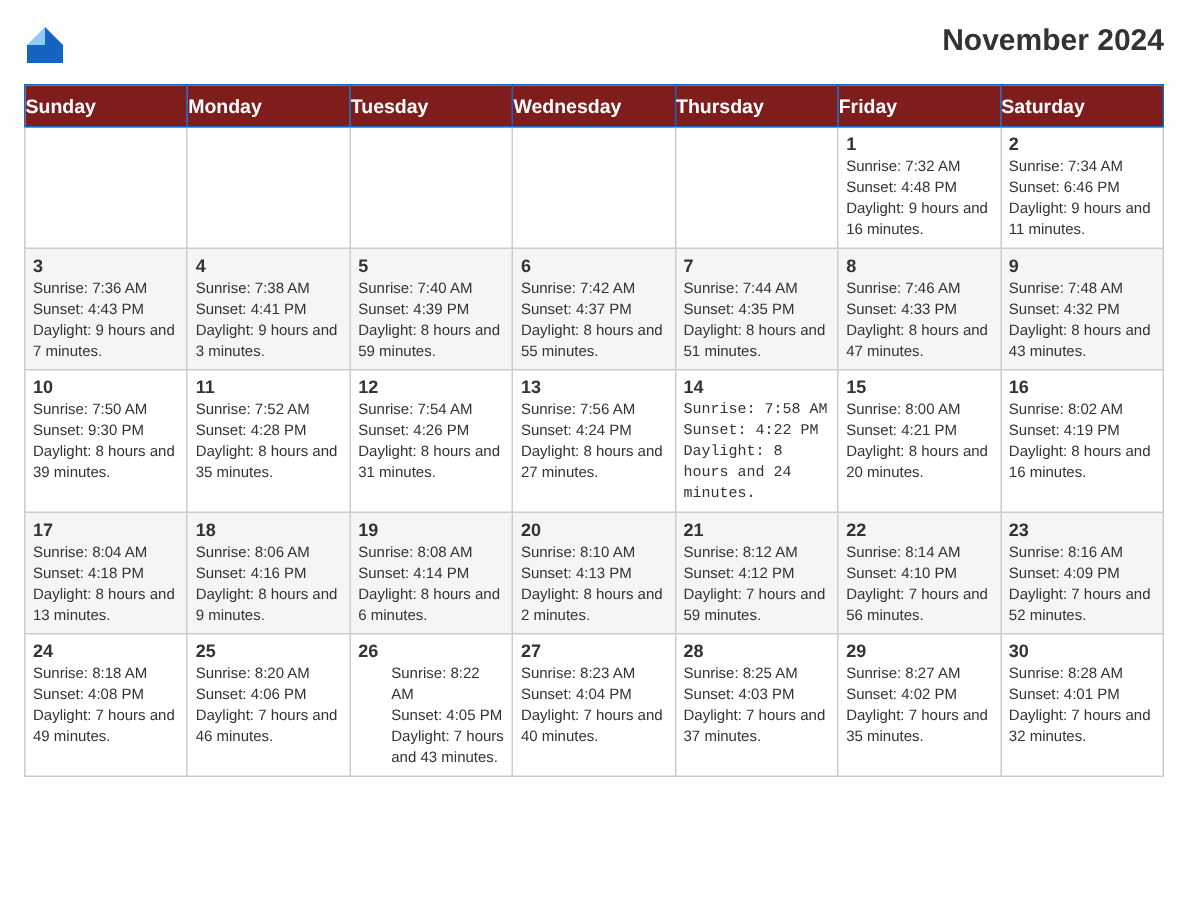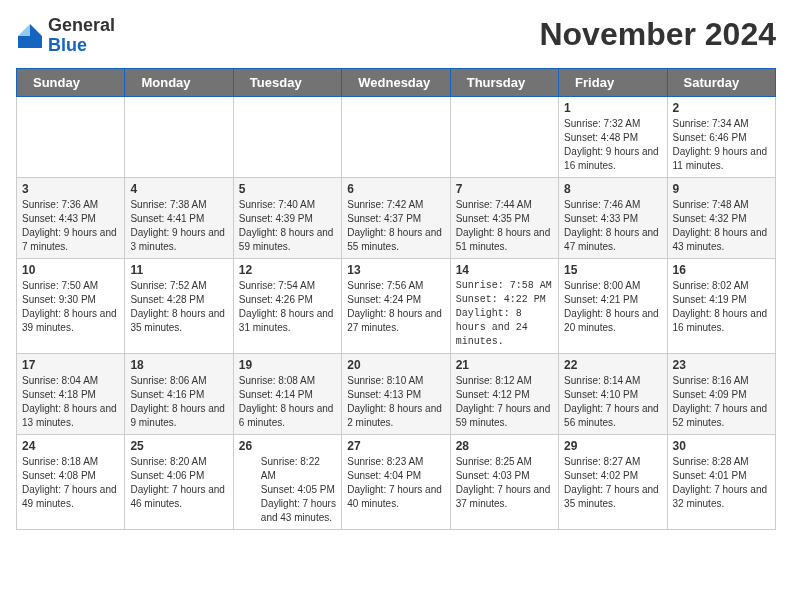--- a/index.html
+++ b/index.html
@@ -29,37 +29,37 @@
     .logo-general { color: #333; }
     .logo-blue { color: #1565c0; }
     .logo-icon {
       width: 28px;
       height: 28px;
     }
     .title-block {
       text-align: right;
     }
     .month-title {
-      font-size: 32px;
+      font-size: 20px;
       font-weight: bold;
       color: #333;
     }
     .location {
       font-size: 16px;
       color: #555;
     }
     table {
       width: 100%;
       border-collapse: collapse;
       table-layout: fixed;
     }
     thead th {
-      background: #737373;
+      background: #7f1d1d;
       color: #fff;
-      padding: 6px 16px;
+      padding: 6px 0;
       font-size: 13px;
       text-align: left;
       border: 1px solid #1565c0;
     }
     tbody td {
       vertical-align: top;
       border: 1px solid #ccc;
       padding: 4px 5px;
       font-size: 10.5px;
       color: #333;
@@ -87,24 +87,20 @@
 </head>
 <body>
 
 <div class="header">
   <div class="logo">
     <svg class="logo-icon" viewBox="0 0 28 28" xmlns="http://www.w3.org/2000/svg">
       <polygon points="14,2 26,14 14,14" fill="#1565c0"></polygon>
       <polygon points="2,14 14,2 14,14" fill="#90caf9"></polygon>
       <rect x="2" y="14" width="24" height="12" fill="#1565c0"></rect>
     </svg>
-    <div class="logo-text">
-      <div class="logo-general">General</div>
-      <div class="logo-blue">Blue</div>
-    </div>
   </div>
   <div class="title-block">
     <div class="month-title">November 2024</div>
   </div>
 </div>
 
 <table>
   <thead>
     <tr>
     <th>Sunday</th>

